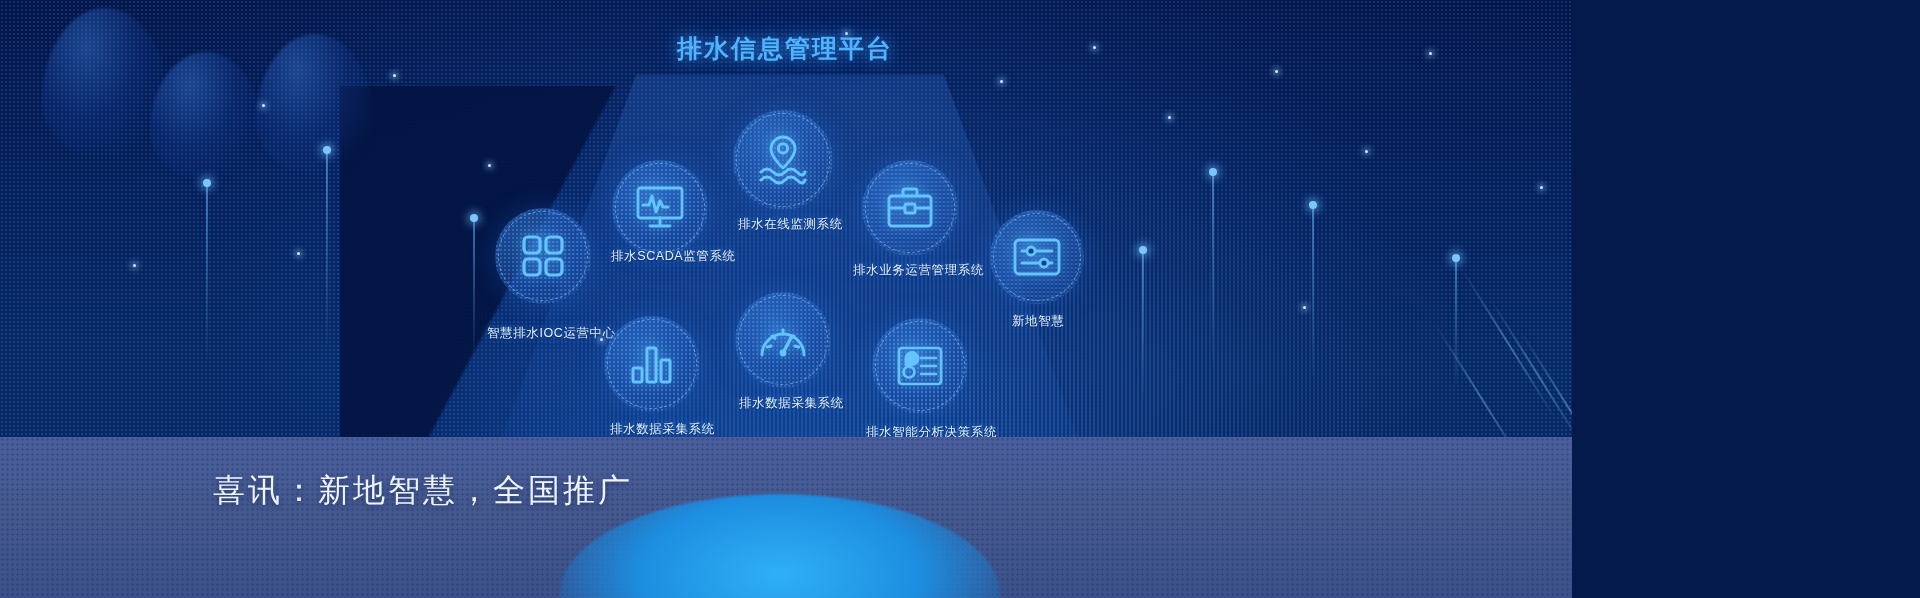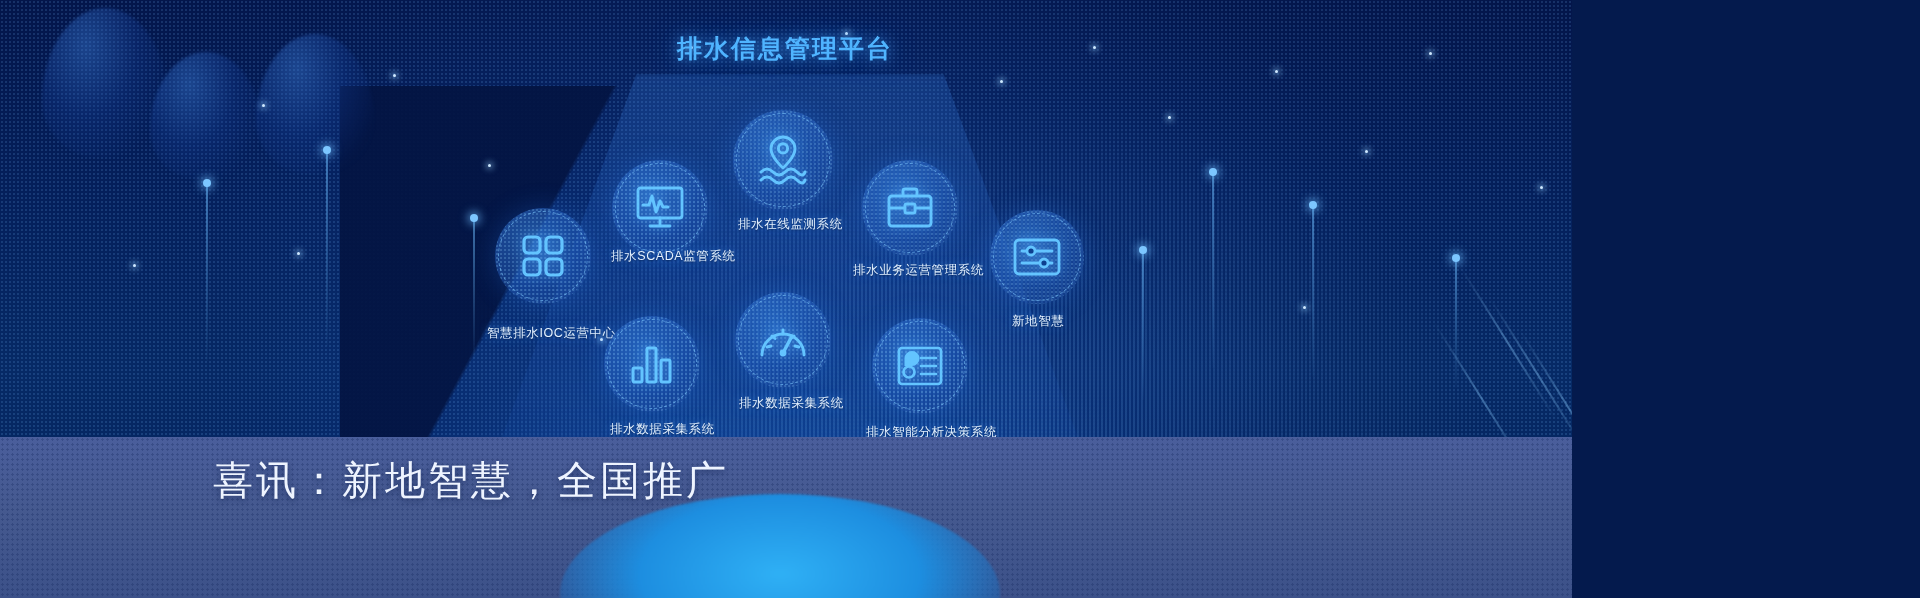--- a/index.html
+++ b/index.html
@@ -182,22 +182,22 @@
     overflow: hidden;
   }
   .banner .bdots {
     position: absolute;
     inset: 0;
     background-image: radial-gradient(rgba(20,40,95,0.30) 1px, rgba(0,0,0,0) 1.2px);
     background-size: 5px 5px;
   }
   .banner-text {
     position: absolute;
-    left: 213px; top: 16px;
-    font-size: 40px;
+    left: 213px; top: 32px;
+    font-size: 32px;
     letter-spacing: 3px;
     color: #eef4ff;
     text-shadow: 0 2px 6px rgba(10,25,70,0.55);
   }
   .banner-glow {
     position: absolute;
     left: 560px; bottom: -96px;
     width: 440px; height: 200px;
     border-radius: 50%;
     background: radial-gradient(ellipse at 50% 40%, #2fb0f5 0%, #1d8ee0 45%, rgba(24,118,205,0.35) 72%, rgba(20,100,190,0) 100%);

